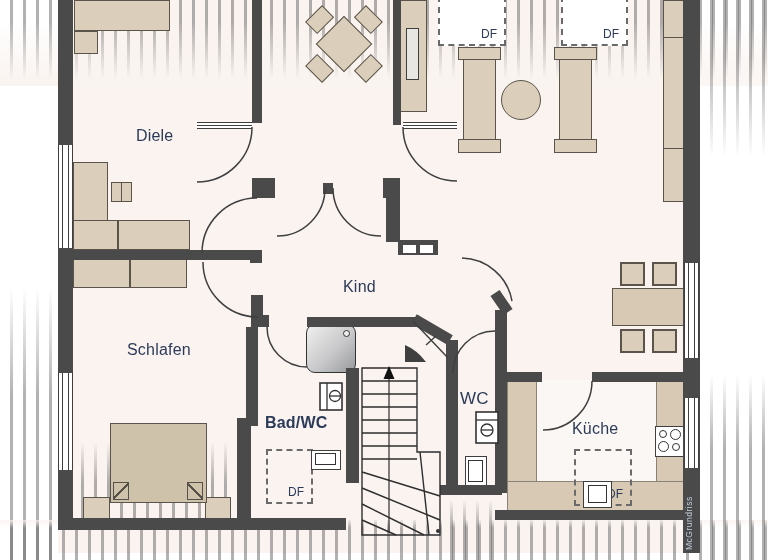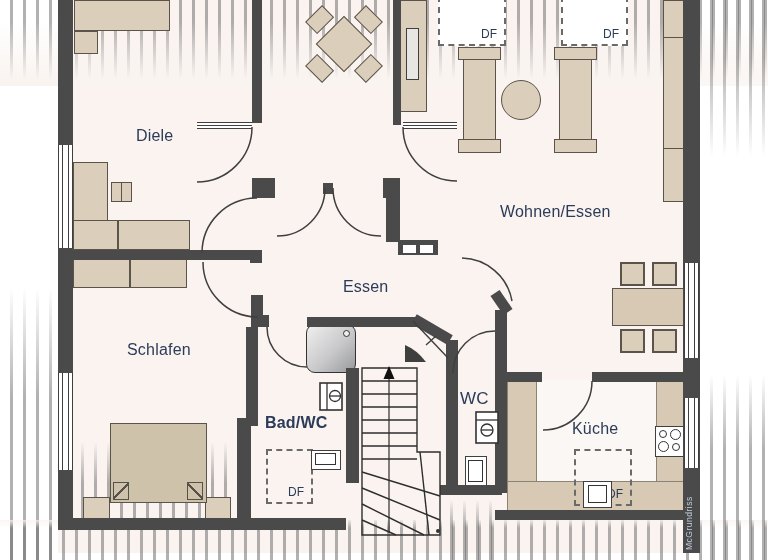--- a/index.html
+++ b/index.html
@@ -205,20 +205,19 @@
     </g>
     <g stroke="#333" stroke-width="1.3">
       <rect x="476" y="412" width="22" height="31" fill="#fff" stroke-width="1.6"></rect>
       <line x1="476" y1="420" x2="498" y2="420"></line>
       <circle cx="487" cy="430" r="6" fill="#fff"></circle>
       <line x1="481" y1="430" x2="493" y2="430"></line>
     </g>
   </svg>
 
   <div class="room-label" style="left:136px;top:127px;">Diele</div>
-  <div class="room-label" style="left:500px;top:203px;">Wohnen/Essen</div>
-  <div class="room-label" style="left:343px;top:278px;">Essen</div>
+  <div class="room-label" style="left:343px;top:278px;">Kind</div>
   <div class="room-label" style="left:127px;top:341px;">Schlafen</div>
   <div class="room-label" style="left:265px;top:414px;font-weight:bold;">Bad/WC</div>
   <div class="room-label" style="left:460px;top:389px;font-size:17px;">WC</div>
   <div class="room-label" style="left:572px;top:420px;">Küche</div>
   <div class="watermark" style="left:684px;top:490px;width:16px;height:66px;">McGrundriss</div>
 </div>
 
 </body></html>

